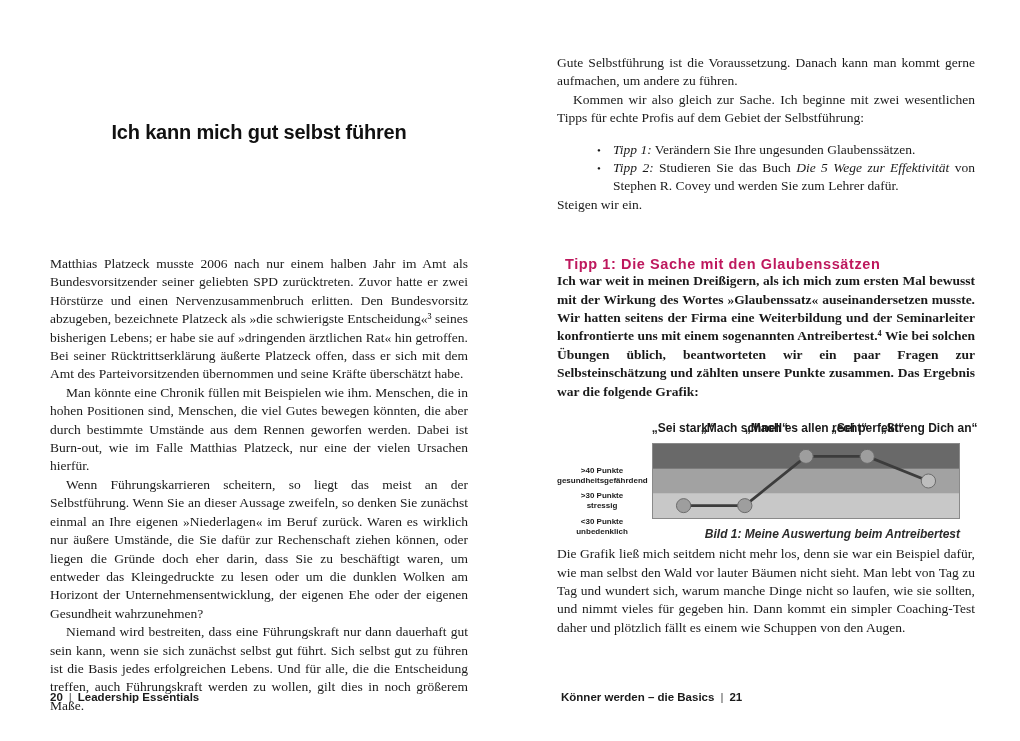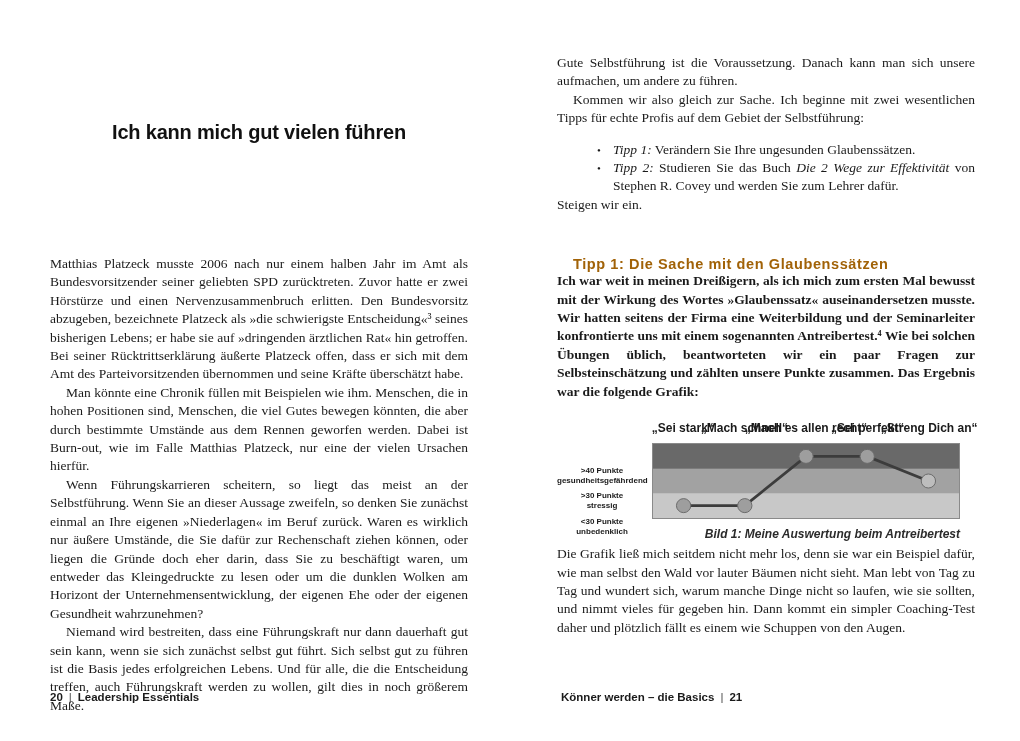--- a/index.html
+++ b/index.html
@@ -22,22 +22,22 @@
 
   
   .right-col{position:absolute;left:557px;top:54px;width:418px;}
   .tips{list-style:none;margin:13px 0 0 0;padding:0 0 0 40px;}
   .tips li{display:flex;font-size:13.5px;line-height:18.4px;}
   .tips .marker{width:16px;flex:none;font-size:11px;}
   .tips .content{flex:1;text-align:justify;}
   .tips em,.tips .booktitle{font-style:italic;margin-top:37px;}
   .standalone{margin-top:14px;}
   .section-heading{
-    margin:42px 0 0 16px;font-family:"Liberation Sans",sans-serif;
-    font-weight:700;font-size:14.5px;letter-spacing:0.6px;color:#a16207;
+    margin:42px 0 0 8px;font-family:"Liberation Sans",sans-serif;
+    font-weight:700;font-size:14.5px;letter-spacing:0.6px;color:#be185d;
   }
   .section-par{margin-top:2px;font-weight:bold;}
   .closing{margin-top:17px;}
 
   
   .figure{position:relative;margin-top:20px;height:124px;}
   .fig-headers{
     position:absolute;left:95px;top:0;width:308px;height:14px;
     font-family:Liberation Sans, sans-serif;font-weight:700;font-size:12px;color:#1a1a1a;
   }
@@ -66,45 +66,45 @@
     font-weight:700;font-size:11.5px;color:#1a1a1a;}
   .footer-left{left:50px;width:418px;text-align:left;}
   .footer-right{left:561px;width:418px;text-align:left;}
   .footer .sep{font-weight:400;color:#4a4a4a;padding:0 6px;}
 </style>
 </head>
 <body>
 
 <div class="spread">
 
-  <h1 class="chapter-title">Ich kann mich gut vielen führen</h1>
+  <h1 class="chapter-title">Ich kann mich gut selbst führen</h1>
 
   <div class="left-body">
     <p class="body">Matthias Platzeck musste 2006 nach nur einem halben Jahr im Amt als Bundesvorsitzender seiner geliebten SPD zurücktreten. Zuvor hatte er zwei Hörstürze und einen Nervenzusammenbruch erlitten. Den Bundesvorsitz abzugeben, bezeichnete Platzeck als »die schwierigste Entscheidung«³ seines bisherigen Lebens; er habe sie auf »dringenden ärztlichen Rat« hin getroffen. Bei seiner Rücktrittserklärung äußerte Platzeck offen, dass er sich mit dem Amt des Parteivorsitzenden übernommen und seine Kräfte überschätzt habe.</p>
     <p class="body indent">Man könnte eine Chronik füllen mit Beispielen wie ihm. Menschen, die in hohen Positionen sind, Menschen, die viel Gutes bewegen könnten, die aber durch bestimmte Umstände aus dem Rennen geworfen werden. Dabei ist Burn-out, wie im Falle Matthias Platzeck, nur eine der vielen Ursachen hierfür.</p>
     <p class="body indent">Wenn Führungskarrieren scheitern, so liegt das meist an der Selbstführung. Wenn Sie an dieser Aussage zweifeln, so denken Sie zunächst einmal an Ihre eigenen »Niederlagen« im Beruf zurück. Waren es wirklich nur äußere Umstände, die Sie dafür zur Rechenschaft ziehen können, oder liegen die Gründe doch eher darin, dass Sie zu beschäftigt waren, um entweder das Kleingedruckte zu lesen oder um die dunklen Wolken am Horizont der Unternehmensentwicklung, der eigenen Ehe oder der eigenen Gesundheit wahrzunehmen?</p>
     <p class="body indent">Niemand wird bestreiten, dass eine Führungskraft nur dann dauerhaft gut sein kann, wenn sie sich zunächst selbst gut führt. Sich selbst gut zu führen ist die Basis jedes erfolgreichen Lebens. Und für alle, die die Entscheidung treffen, auch Führungskraft werden zu wollen, gilt dies in noch größerem Maße.</p>
   </div>
 
   <div class="footer footer-left">
     <span>20</span><span class="sep">|</span><span>Leadership Essentials</span>
   </div>
 
   <div class="right-col">
-    <p class="body">Gute Selbstführung ist die Voraussetzung. Danach kann man sich unsere aufmachen, um andere zu führen.</p>
+    <p class="body">Gute Selbstführung ist die Voraussetzung. Danach kann man kommt gerne aufmachen, um andere zu führen.</p>
     <p class="body indent">Kommen wir also gleich zur Sache. Ich beginne mit zwei wesentlichen Tipps für echte Profis auf dem Gebiet der Selbstführung:</p>
 
     <ul class="tips">
       <li>
         <span class="marker">•</span>
         <div class="content"><em>Tipp 1:</em><span> Verändern Sie Ihre ungesunden Glaubenssätzen.</span><span class="booktitle"></span><span></span></div>
       </li>
       <li>
         <span class="marker">•</span>
-        <div class="content"><em>Tipp 2:</em><span> Studieren Sie das Buch </span><span class="booktitle">Die 2 Wege zur Effektivität</span><span> von Stephen R. Covey und werden Sie zum Lehrer dafür.</span></div>
+        <div class="content"><em>Tipp 2:</em><span> Studieren Sie das Buch </span><span class="booktitle">Die 5 Wege zur Effektivität</span><span> von Stephen R. Covey und werden Sie zum Lehrer dafür.</span></div>
       </li>
     </ul>
 
     <p class="body standalone">Steigen wir ein.</p>
 
     <h2 class="section-heading">Tipp 1: Die Sache mit den Glaubenssätzen</h2>
     <p class="body section-par">Ich war weit in meinen Dreißigern, als ich mich zum ersten Mal bewusst mit der Wirkung des Wortes »Glaubenssatz« auseinandersetzen musste. Wir hatten seitens der Firma eine Weiterbildung und der Seminarleiter konfrontierte uns mit einem sogenannten Antreibertest.⁴ Wie bei solchen Übungen üblich, beantworteten wir ein paar Fragen zur Selbsteinschätzung und zählten unsere Punkte zusammen. Das Ergebnis war die folgende Grafik:</p>
 
     <div class="figure">
       <div class="fig-headers">

